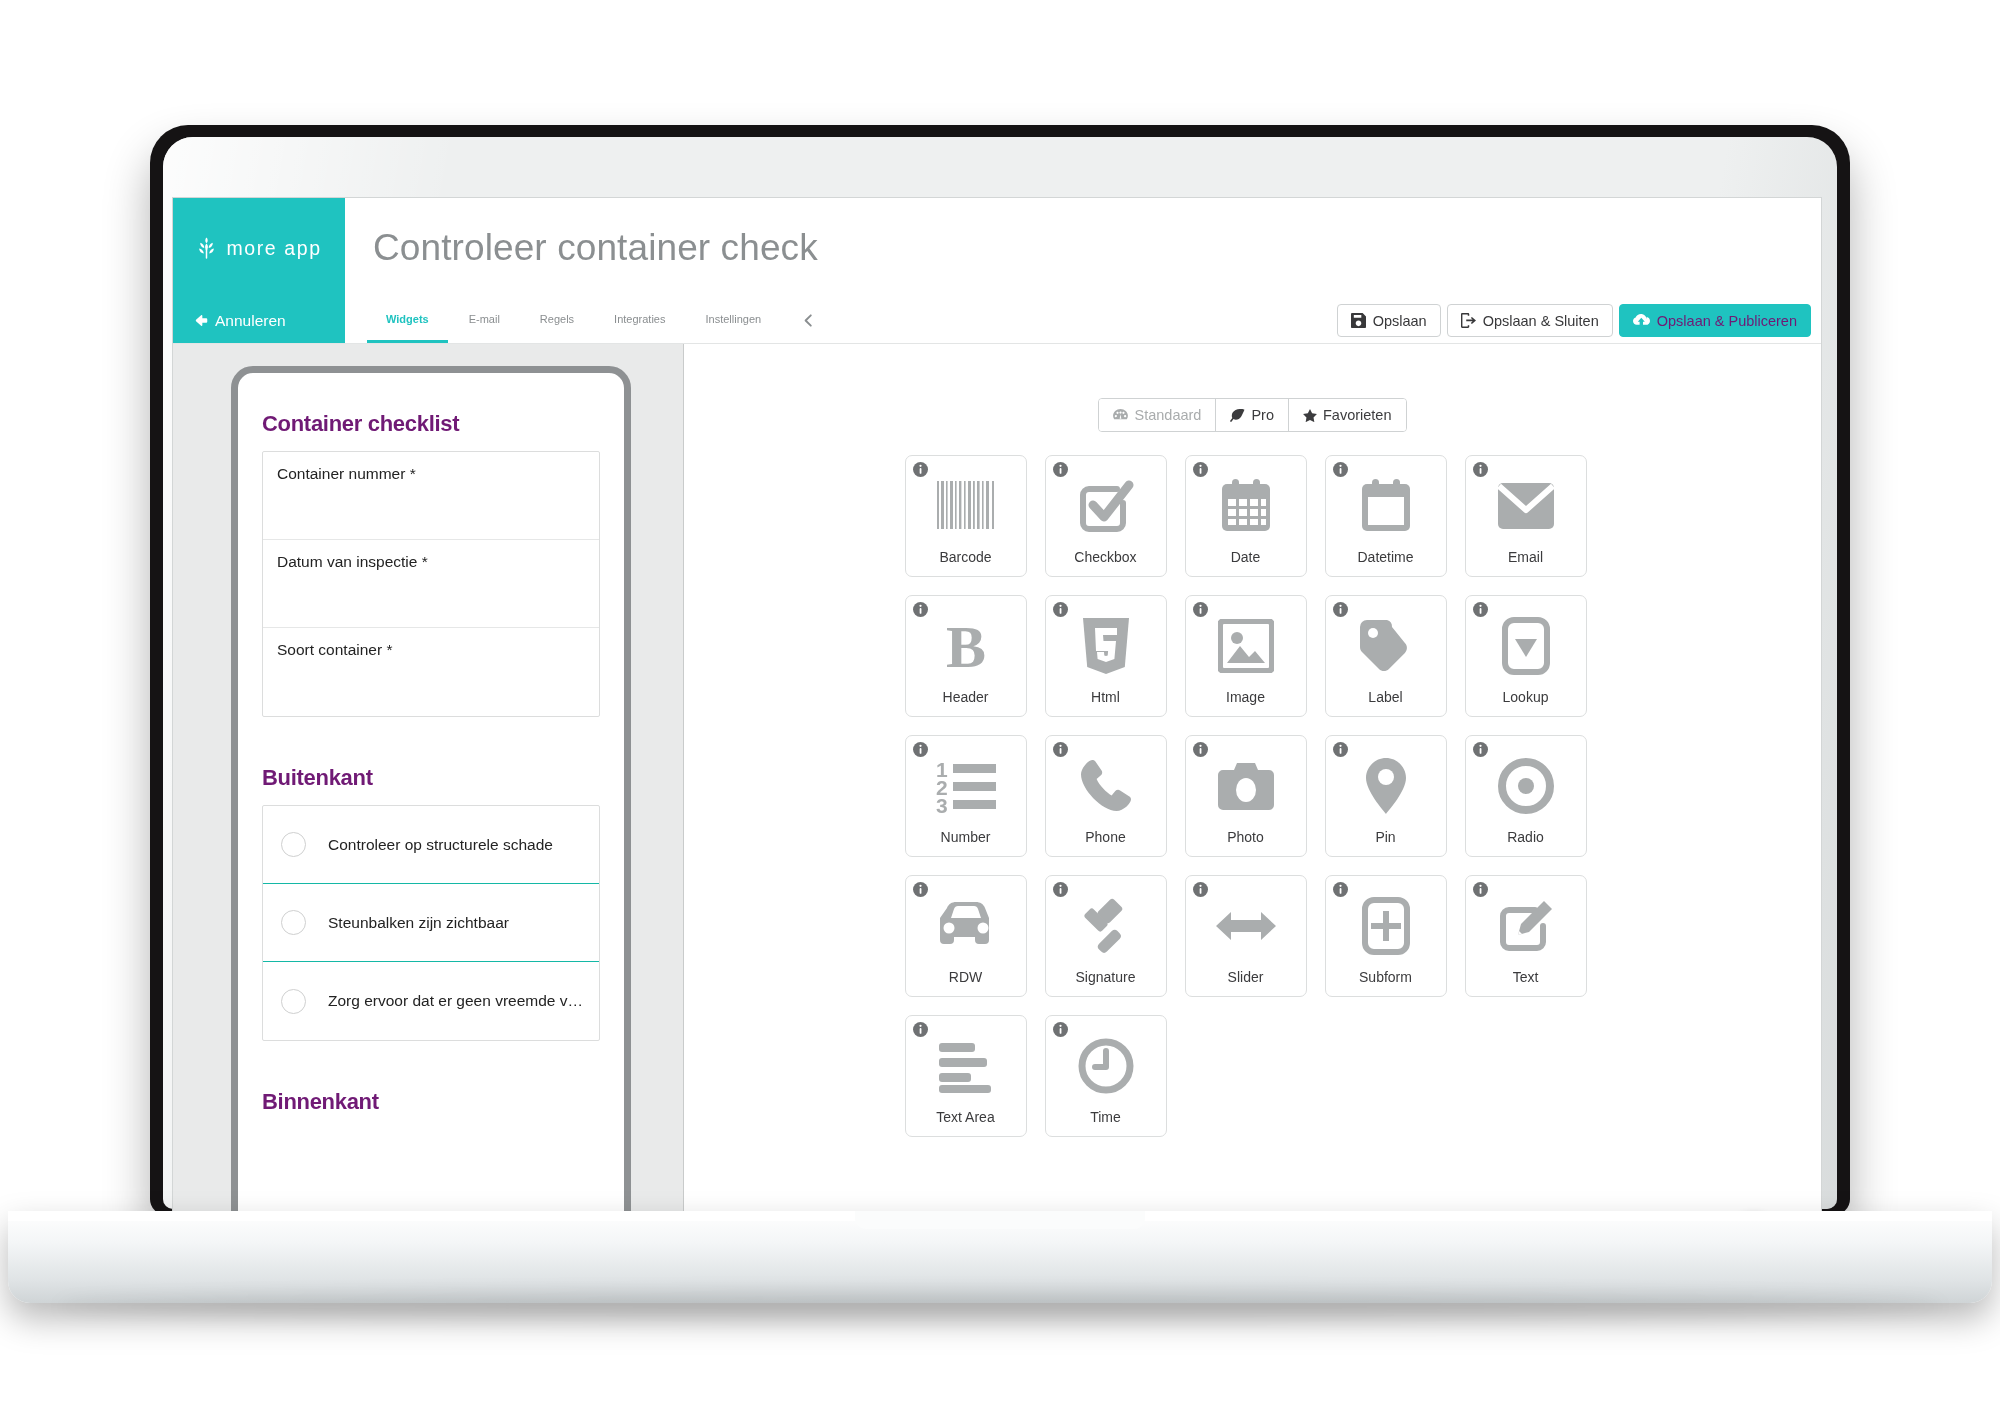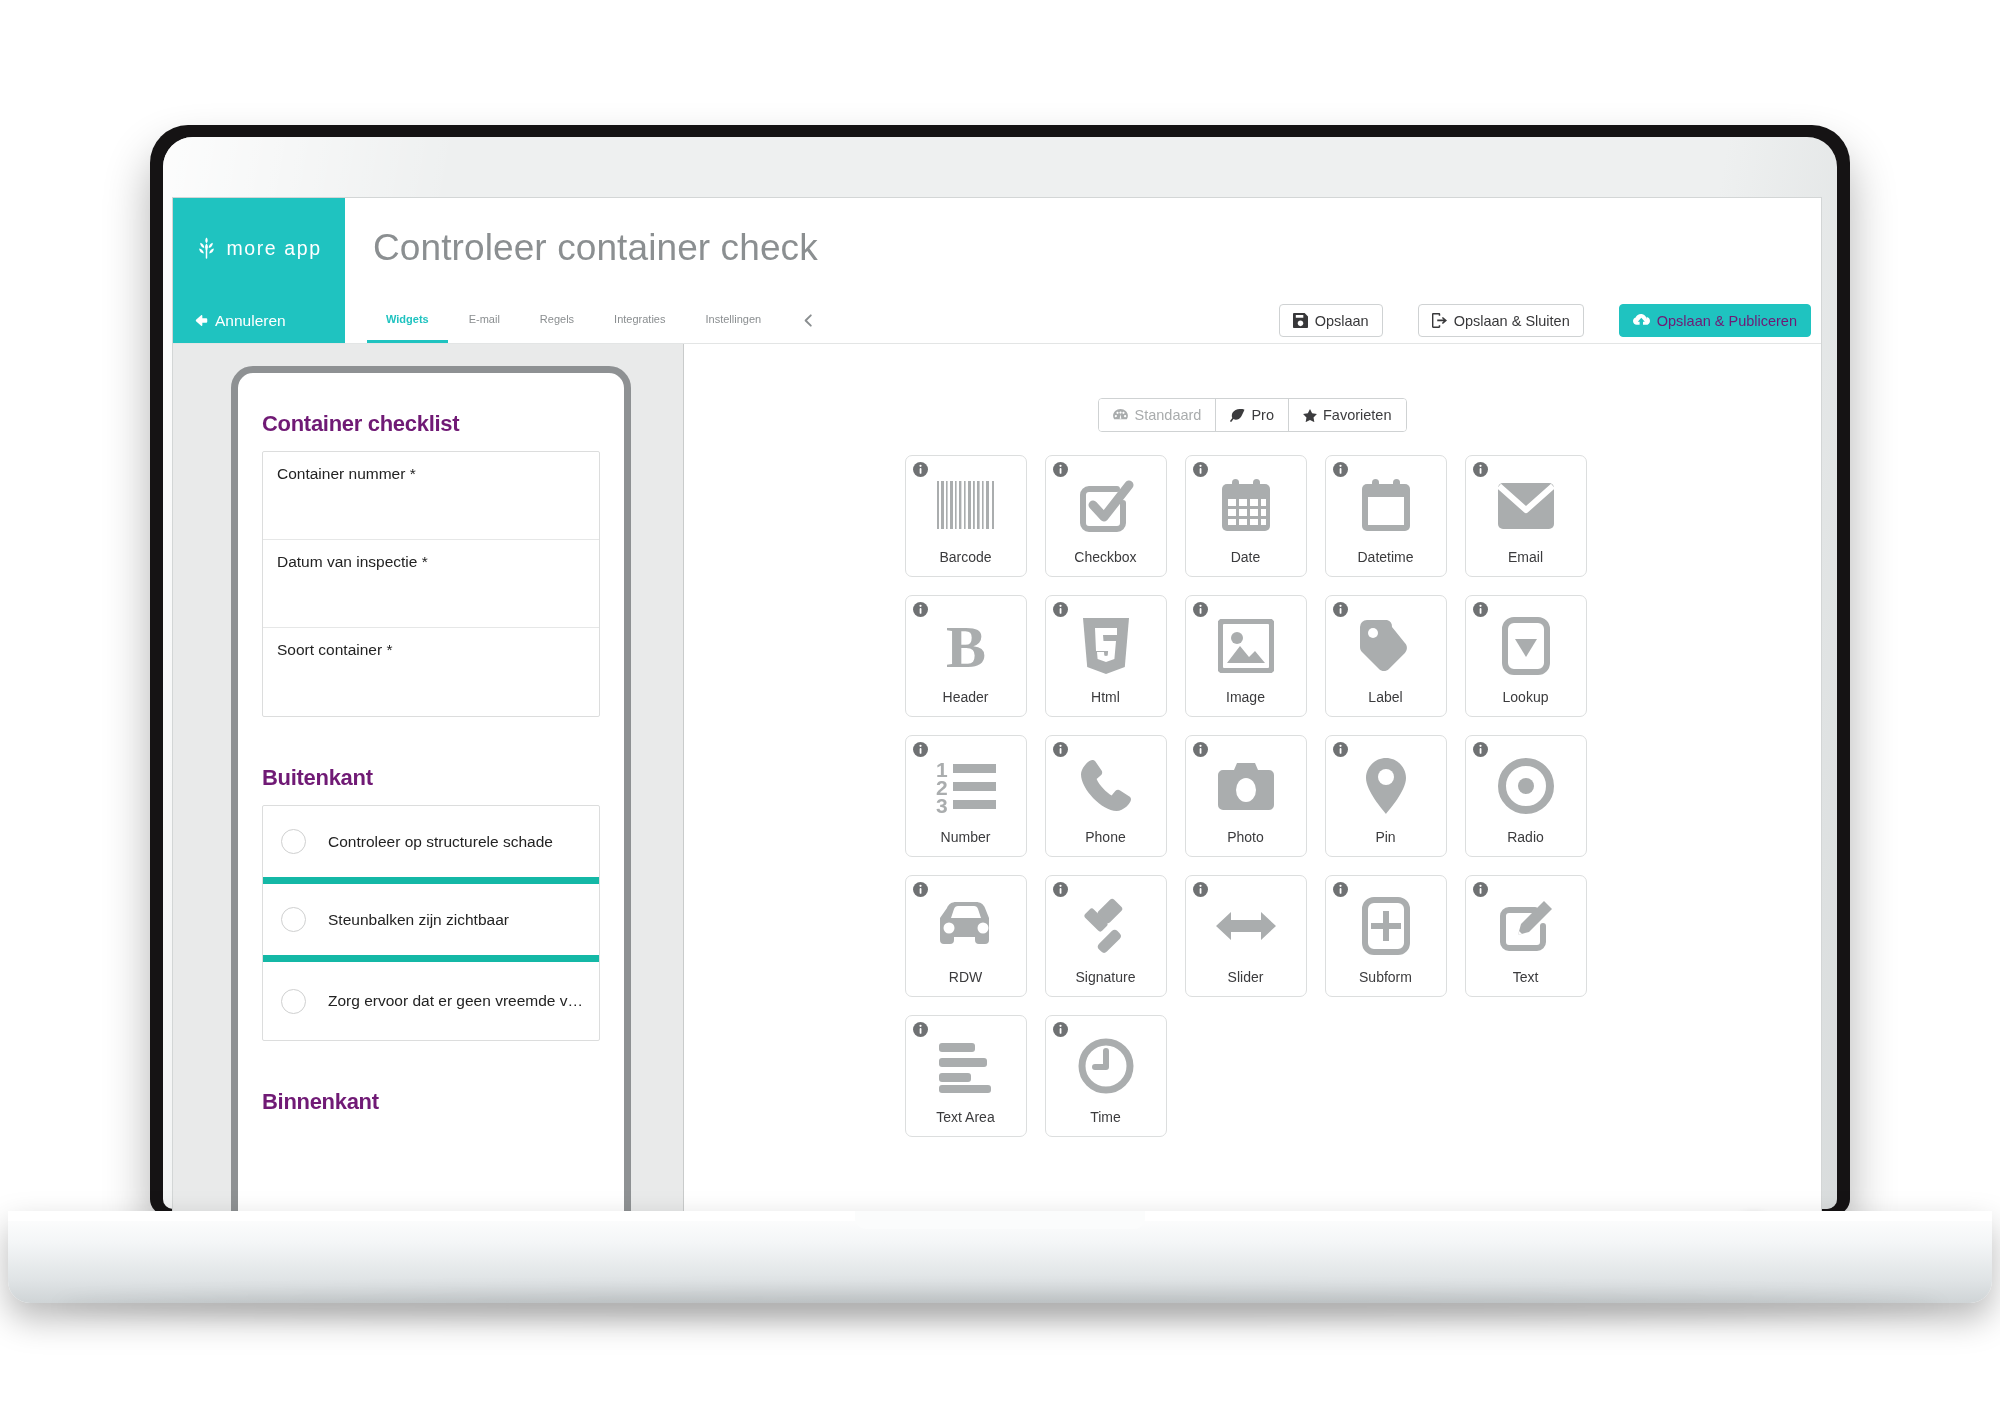--- a/index.html
+++ b/index.html
@@ -168,21 +168,20 @@
     align-items: center;
     gap: 7px;
     padding: 0 13px;
     font-size: 14.5px;
     border: 1px solid #cfd2d3;
     border-radius: 4px;
     background: #ffffff;
     color: #38383a;
     cursor: pointer;
     white-space: nowrap;
-    margin-left: 29px;
   }
   .action-btn svg { display:block; }
   .action-btn.primary {
     background: #1fc3c0;
     border-color: #1fc3c0;
     color: #701a75;
   }
 
   
   #work-area {
@@ -229,21 +228,21 @@
     color: #232323;
   }
   .field-row:last-child { border-bottom: none; }
 
   .check-row {
     height: 78px;
     display: flex;
     align-items: center;
     gap: 22px;
     padding: 0 14px 0 18px;
-    border-bottom: 7px solid #14b8a6;
+    border-bottom: 1px solid #14b8a6;
     font-size: 15.5px;
     color: #232323;
     cursor: pointer;
   }
   .check-row:last-child { border-bottom: none; }
   .radio-circle {
     width: 25px; height: 25px;
     border: 1px solid #cfd0d0;
     border-radius: 50%;
     background: #ffffff;

